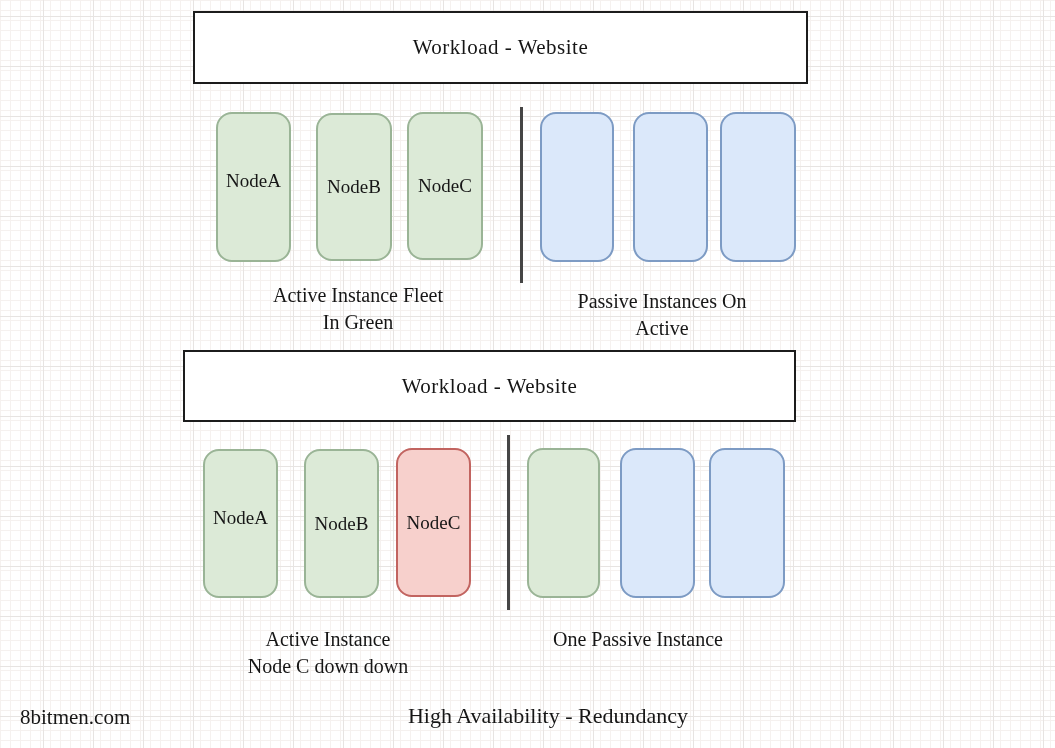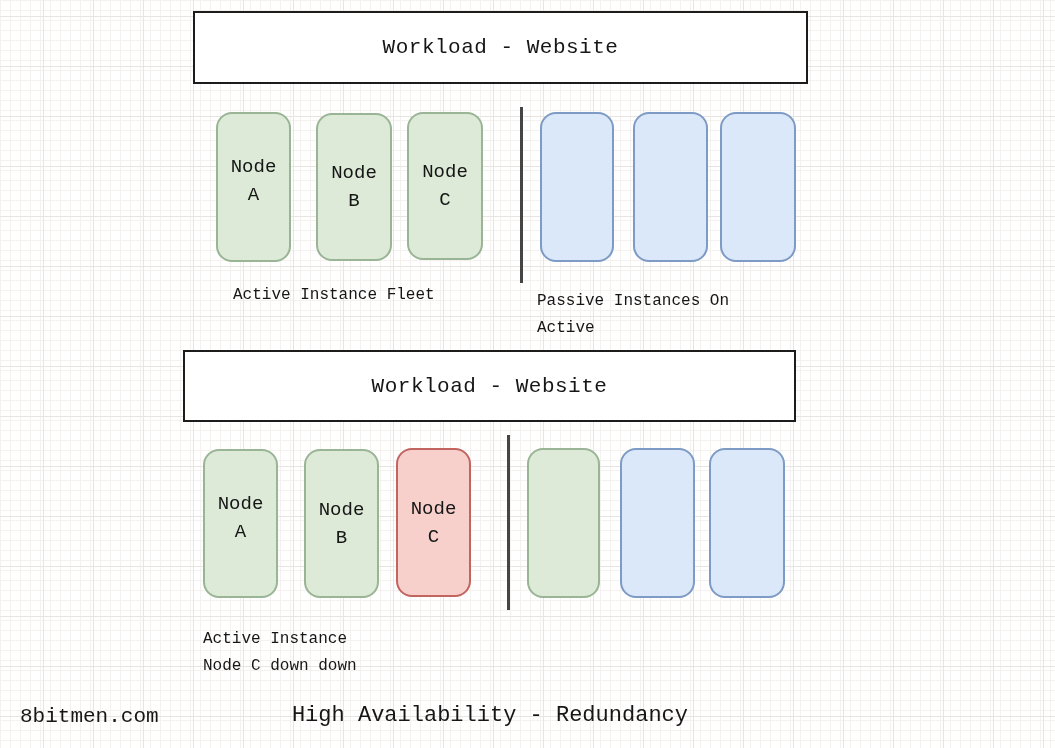--- a/index.html
+++ b/index.html
@@ -6,41 +6,41 @@
   .canvas {
     position:relative; width:1055px; height:748px; overflow:hidden;
     background-color:#ffffff;
     background-image:
       linear-gradient(#e7e4e2 1px, transparent 1px),
       linear-gradient(90deg, #e7e4e2 1px, transparent 1px),
       linear-gradient(#f5f1ef 1px, transparent 1px),
       linear-gradient(90deg, #f5f1ef 1px, transparent 1px);
     background-size:50px 50px, 50px 50px, 10px 10px, 10px 10px;
     background-position:-7px -34px, -7px -34px, 0 0, 0 0;
-    font-family:Liberation Mono, monospace;
+    font-family:Liberation Serif, serif;
     color:#161616;
   }
   .abs { position:absolute; box-sizing:border-box; }
   .workload-box {
     background:#ffffff; border:2px solid #1c1c1c;
     display:flex; align-items:center; justify-content:center;
     font-size:21px; letter-spacing:0.5px;
   }
   .node {
     border-radius:16px; border:2px solid;
-    display:flex; flex-direction:column; align-items:center; justify-content:center;
+    display:flex; flex-direction:row; align-items:center; justify-content:center;
     text-align:center; font-size:19px; line-height:28px;
   }
   .node.green { background:#dcead7; border-color:#9ab496; }
   .node.blue  { background:#dbe8fa; border-color:#7d9bc4; }
   .node.red   { background:#f7d0cc; border-color:#c26460; }
   .node.lift  { padding-bottom:12px; }
   .divider { width:3px; background:#454545; }
   .caption {
-    text-align:left; font-size:16px; line-height:27px; width:250px;
+    text-align:center; font-size:20px; line-height:27px; width:250px;
   }
   .footer-title { text-align:right; font-size:22px; width:400px; }
   .watermark { font-size:21px; }
 </style>
 </head>
 <body>
 
 <div class="canvas">
 
   <div class="abs workload-box" style="left:193px; top:11px; width:615px; height:73px;">
@@ -61,20 +61,21 @@
   </div>
 
   <div class="abs divider" style="left:520px; top:107px; height:176px;"></div>
 
   <div class="abs node blue" style="left:540px; top:112px; width:74px; height:150px;"></div>
   <div class="abs node blue" style="left:633px; top:112px; width:75px; height:150px;"></div>
   <div class="abs node blue" style="left:720px; top:112px; width:76px; height:150px;"></div>
 
   <div class="abs caption" style="left:233px; top:282px;">
     <div>Active Instance Fleet</div>
+    <div>In Green</div>
   </div>
   <div class="abs caption" style="left:537px; top:288px;">
     <div>Passive Instances On</div>
     <div>Active</div>
   </div>
 
   <div class="abs workload-box" style="left:183px; top:350px; width:613px; height:72px;">
     <span>Workload - Website</span>
   </div>
 
@@ -95,18 +96,19 @@
 
   <div class="abs node green" style="left:527px; top:448px; width:73px; height:150px;"></div>
   <div class="abs node blue" style="left:620px; top:448px; width:75px; height:150px;"></div>
   <div class="abs node blue" style="left:709px; top:448px; width:76px; height:150px;"></div>
 
   <div class="abs caption" style="left:203px; top:626px;">
     <div>Active Instance</div>
     <div>Node C down down</div>
   </div>
   <div class="abs caption" style="left:513px; top:626px;">
+    <div>One Passive Instance</div>
   </div>
 
   <div class="abs watermark" style="left:20px; top:705px;">8bitmen.com</div>
   <div class="abs footer-title" style="left:288px; top:703px;">High Availability - Redundancy</div>
 
 </div>
 
 </body></html>

